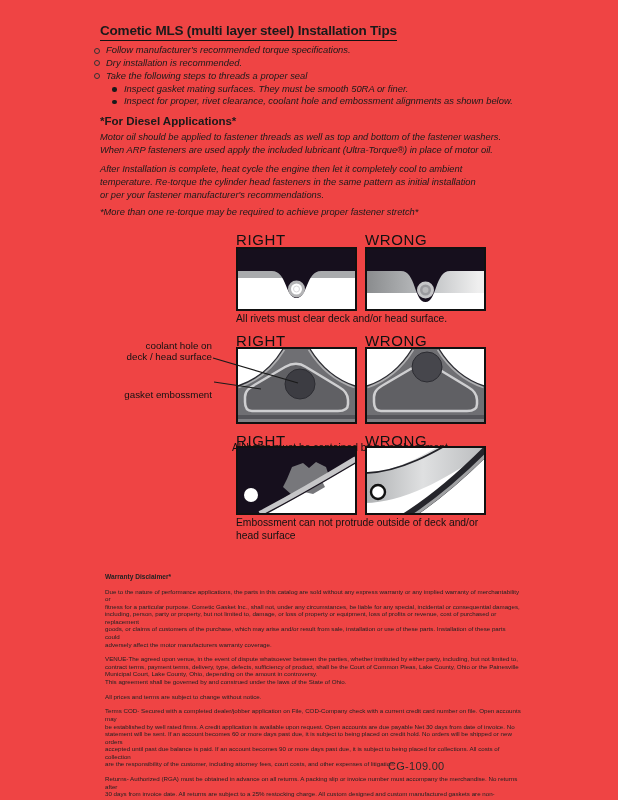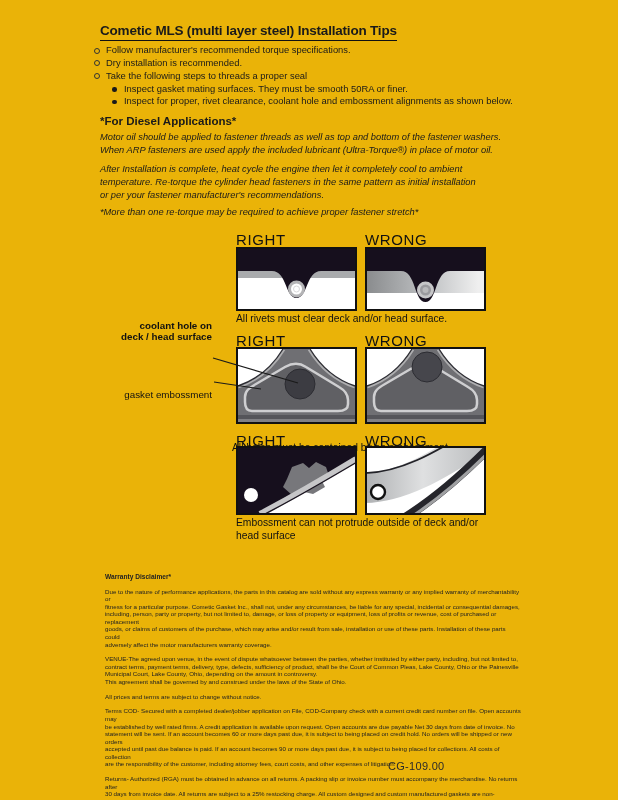--- a/index.html
+++ b/index.html
@@ -1,24 +1,24 @@
 <!DOCTYPE html>
 <html><head>
 <meta charset="utf-8">
 <style>
   html,body{margin:0;padding:0;background:#ffffff;}
-  .page{position:relative;width:618px;height:800px;background:#eab308;
+  .page{position:relative;width:618px;height:800px;background:#ef4444;
         font-family:"Liberation Sans",sans-serif;color:#1a1a1a;overflow:hidden;}
   .abs{position:absolute;}
 
   .title{left:100px;top:23px;font-size:13.5px;font-weight:bold;letter-spacing:-0.2px;
          border-bottom:1.5px solid #111;padding-bottom:2px;}
 
   .bullets{left:94px;top:44px;width:470px;font-size:9.4px;line-height:12.4px;}
-  .b-line{display:flex;align-items:flex-start;}
+  .b-line{display:flex;align-items:flex-start;font-style:italic;}
   .b-line .mark{width:12px;flex:0 0 12px;position:relative;}
   .circle-mark{display:inline-block;width:4px;height:4px;border:1px solid #333;
                border-radius:50%;margin-top:3.5px;}
   .dot-mark{display:inline-block;width:4.5px;height:4.5px;background:#1a1a1a;
             border-radius:50%;margin-top:3.5px;}
   .sub{margin-left:18px;}
 
   .diesel-head{left:100px;top:115px;font-size:11.5px;font-weight:bold;}
   .para{white-space:pre-line;font-size:9.3px;line-height:13.2px;width:460px;font-style:italic;}
   .p1{left:100px;top:131px;}
@@ -143,21 +143,21 @@
       <path d="M47,2 C36,20 20,33 2,39" stroke="#2e2e34" stroke-width="1.4" fill="none"></path>
       <path d="M74,2 C85,20 101,33 119,39" stroke="#2e2e34" stroke-width="1.4" fill="none"></path>
       <path d="M16,64 C10,64 9,59 9,55 L9,50 C9,44 13,41 20,37 L49,20 C56,16 64,16 70,20 L103,40 C110,44 112,48 112,53 L112,57 C112,62 108,64 102,64 Z" fill="#606064" stroke="#cfcfd1" stroke-width="2.5"></path>
       <circle cx="62" cy="20" r="15" fill="#46464c" stroke="#2c2c32" stroke-width="1"></circle>
       <rect x="2" y="68" width="117" height="4" fill="#55555a"></rect>
       <rect x="2" y="72" width="117" height="3" fill="#808084"></rect>
       <rect x="1" y="1" width="119" height="75" fill="none" stroke="#111" stroke-width="2"></rect>
     </svg>
   </div>
 
-  <div class="abs callout" style="left:88px;top:320px;font-weight:bold;">
+  <div class="abs callout" style="left:88px;top:340px;">
     <div>coolant hole on</div>
     <div>deck / head surface</div>
   </div>
   <div class="abs callout" style="left:88px;top:375px;margin-top:14px;">
     <div>gasket embossment</div>
   </div>
   <svg class="abs" style="left:140px;top:338px;pointer-events:none;" width="170" height="60" viewBox="0 0 170 60">
     <line x1="73" y1="20" x2="158" y2="45" stroke="#1a1a1a" stroke-width="1.1"></line>
     <line x1="74" y1="44" x2="121" y2="51" stroke="#1a1a1a" stroke-width="1.1"></line>
   </svg>

